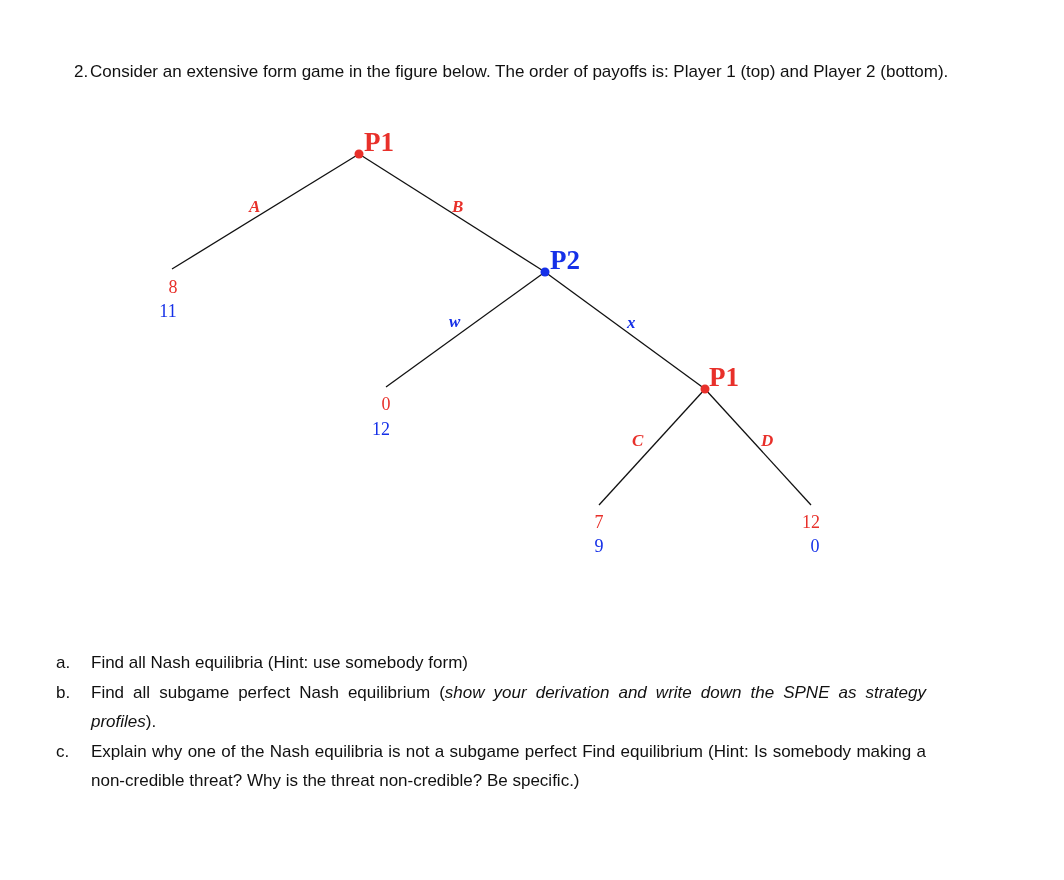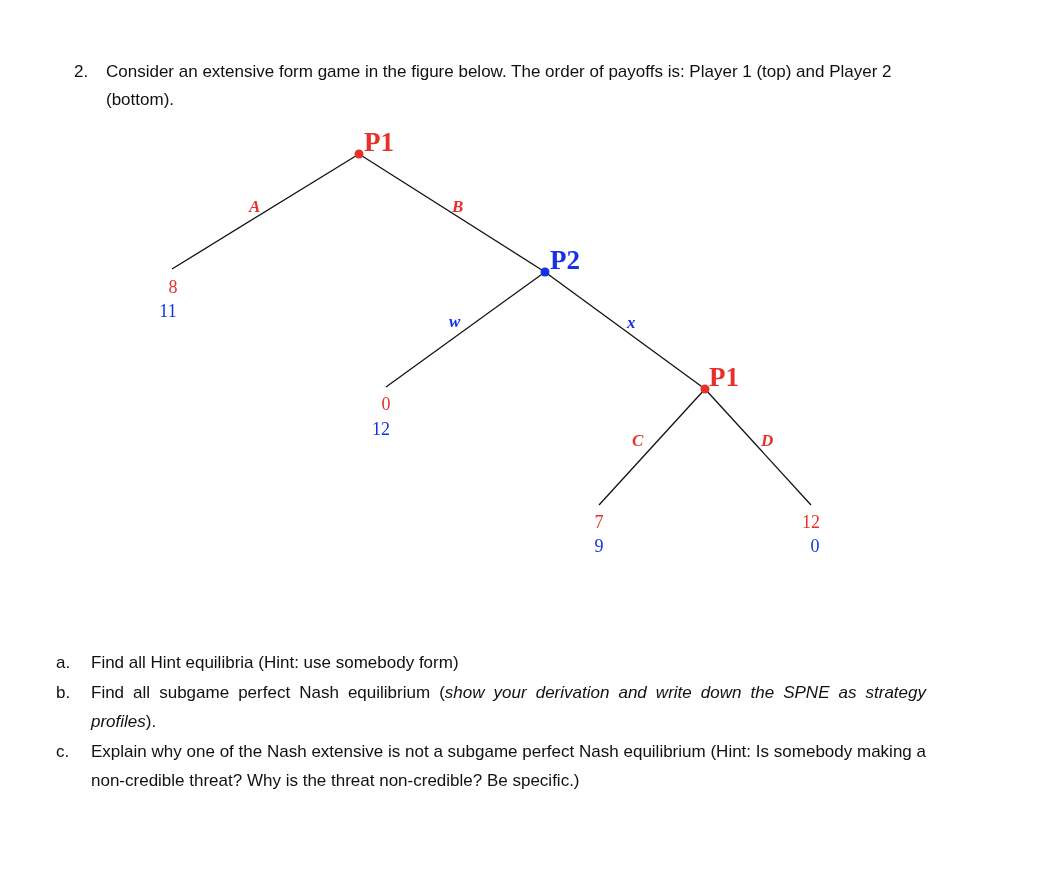--- a/index.html
+++ b/index.html
@@ -1,19 +1,19 @@
 <!DOCTYPE html>
 <html><head>
 <meta charset="utf-8">
 <style>
   html, body { margin:0; padding:0; background:#ffffff; }
   body { width:1064px; height:880px; position:relative; overflow:hidden; font-family:"Liberation Sans", "DejaVu Sans", sans-serif; color:#111; }
   .q-head { position:absolute; left:74px; top:58px; width:880px; font-size:17px; line-height:28px; }
   .q-head .num { position:absolute; left:0; top:0; }
-  .q-head .txt { margin-left:32px; }
+  .q-head .txt { margin-left:16px; }
   svg.tree { position:absolute; left:0; top:0; }
   .tree text { font-family:"Liberation Serif", "DejaVu Serif", serif; }
   .parts { position:absolute; left:56px; top:648px; width:870px; font-size:17px; line-height:29.5px; }
   .part { position:relative; padding-left:35px; text-align:justify; }
   .part .lbl { position:absolute; left:0; top:0; }
   b { font-weight:normal; }
   i { font-style:italic;margin-top:44px; }
 </style>
 </head>
 <body>
@@ -57,23 +57,23 @@
     <text x="599" y="528" fill="#e8302a">7</text>
     <text x="599" y="552" fill="#1530e8">9</text>
     <text x="811" y="528" fill="#e8302a">12</text>
     <text x="815" y="552" fill="#1530e8">0</text>
   </g>
 </svg>
 
 <div class="parts">
   <div class="part">
     <span class="lbl">a.</span>
-    <span>Find all Hint equilibria (</span><b>Hint</b><span>: use somebody form)</span>
+    <span>Find all Nash equilibria (</span><b>Hint</b><span>: use somebody form)</span>
   </div>
   <div class="part">
     <span class="lbl">b.</span>
     <span>Find all subgame perfect Nash equilibrium (</span><i>show your derivation and write down the SPNE as strategy profiles</i><span>).</span>
   </div>
   <div class="part">
     <span class="lbl">c.</span>
-    <span>Explain why one of the Nash extensive is not a subgame perfect Nash equilibrium (</span><b>Hint</b><span>: Is somebody making a non-credible threat? Why is the threat non-credible? Be specific.)</span>
+    <span>Explain why one of the Nash equilibria is not a subgame perfect Find equilibrium (</span><b>Hint</b><span>: Is somebody making a non-credible threat? Why is the threat non-credible? Be specific.)</span>
   </div>
 </div>
 
 </body></html>

